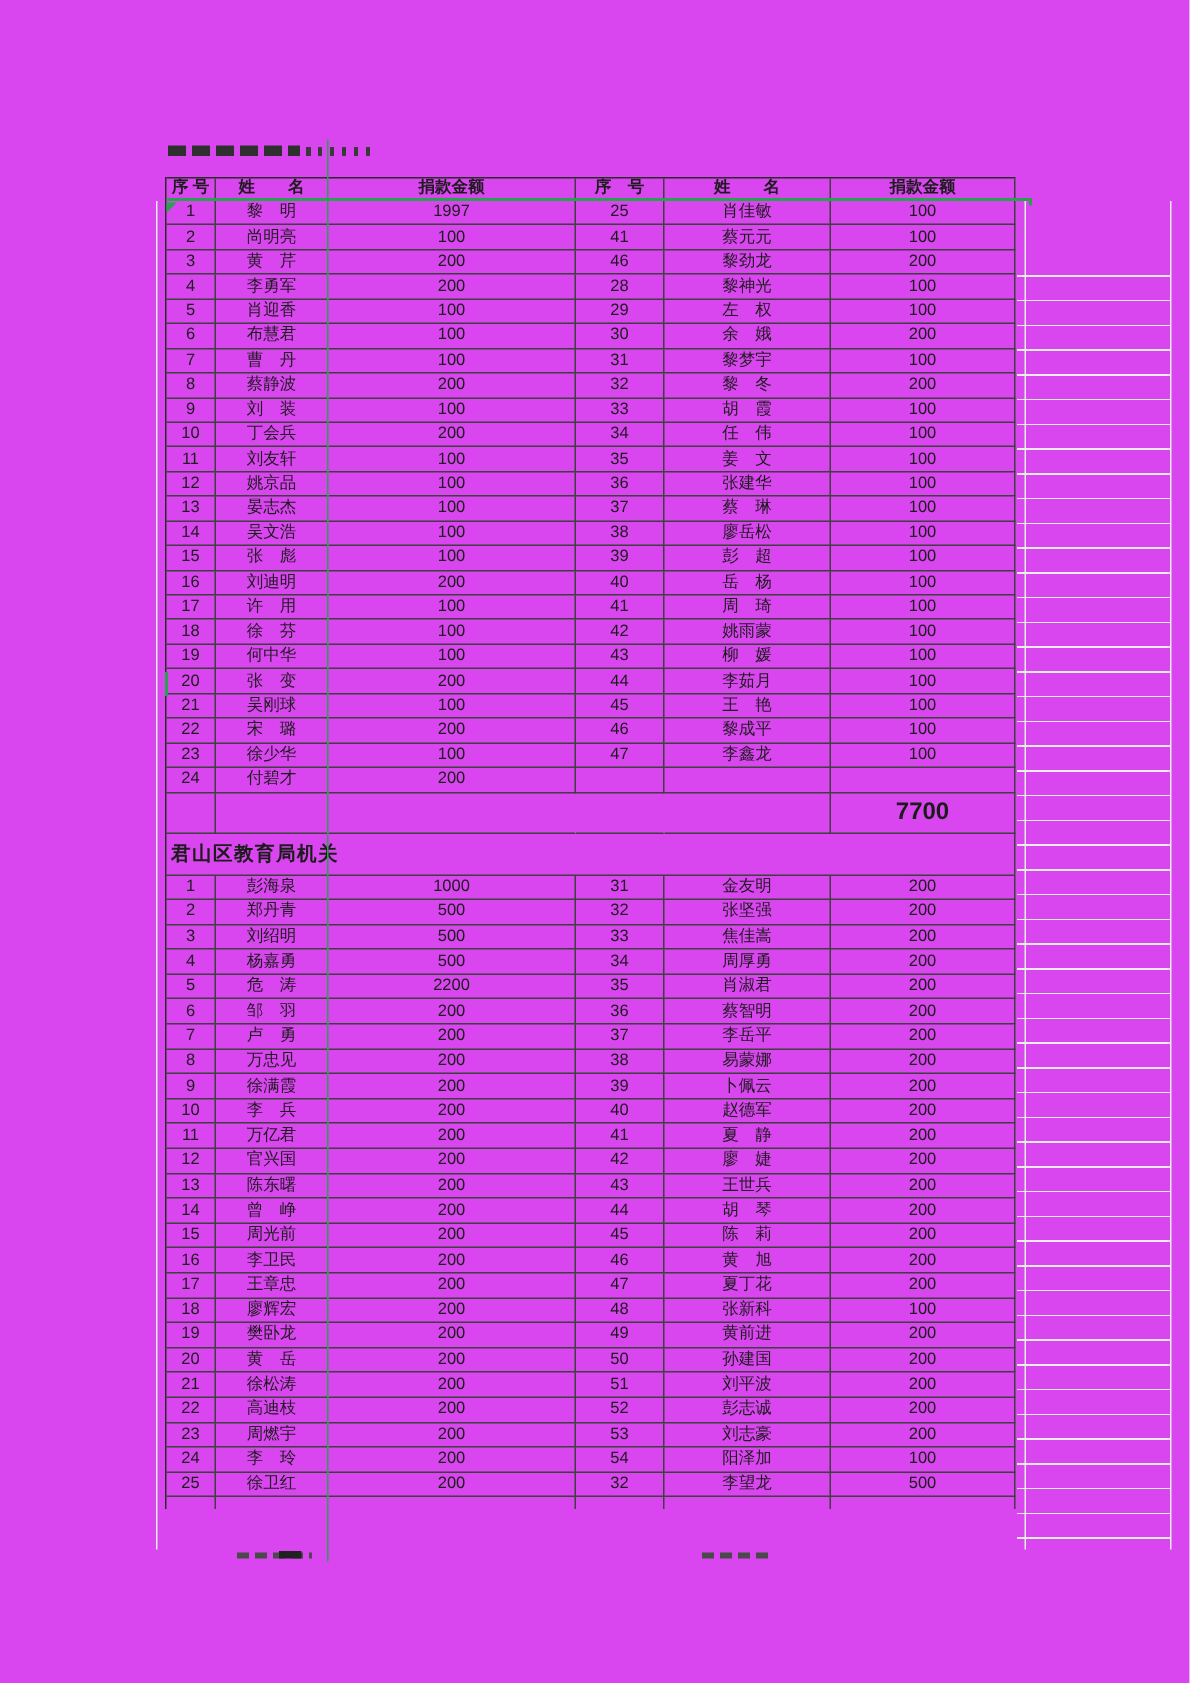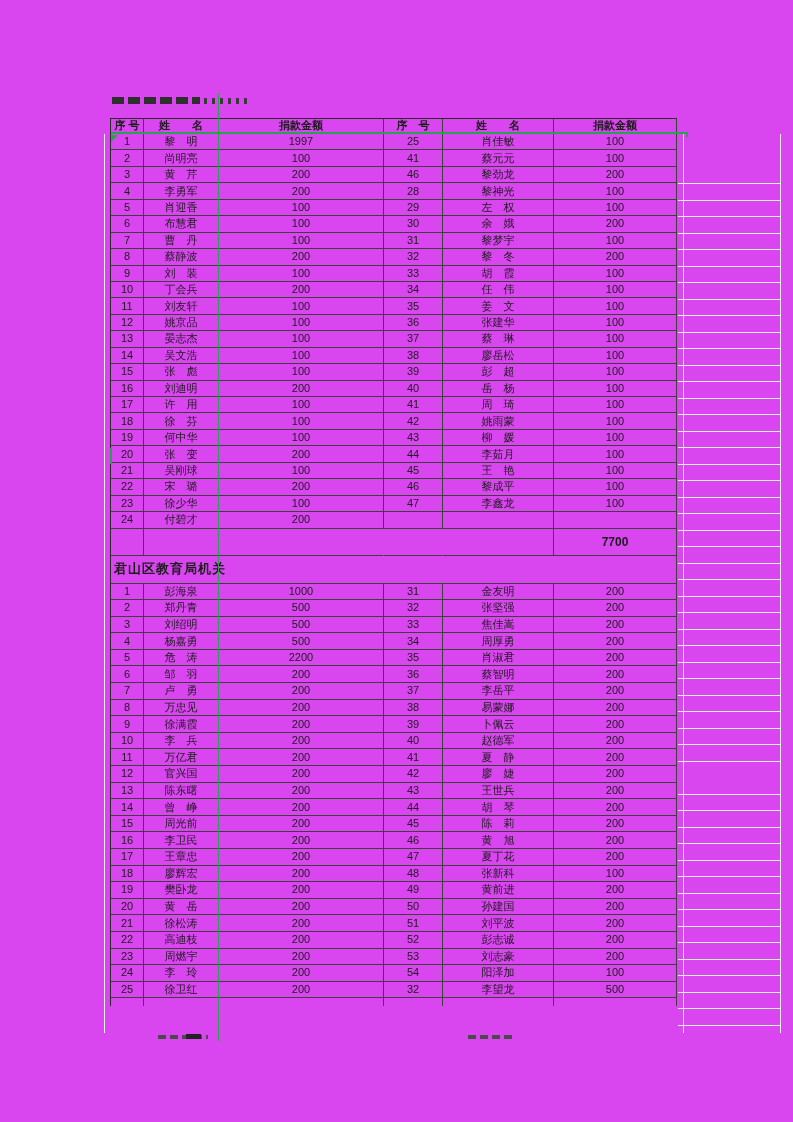--- a/index.html
+++ b/index.html
@@ -29,21 +29,21 @@
   .title-row{height:34px;border-bottom:1px solid var(--bd);}
   .title-row .cell{border-bottom:none;}
   .title-row .row-label{position:absolute;left:3px;top:5px;font-weight:bold;font-size:13px;letter-spacing:1px;white-space:nowrap;}
   .title-row2{height:28px;}
   .title-row2 .row-label{top:4px;text-align:right;}
   .data-row1{height:16.45px;}
   .data-row2{height:16.6px;}
   .subtotal-row{height:27px;}
   .subtotal-row .sub-label{position:absolute;left:33px;width:410px;top:0;height:100%;
     display:flex;align-items:center;justify-content:center;font-weight:bold;font-size:12px;letter-spacing:2px;}
-  .subtotal-row .cell.amount-total{font-weight:bold;font-size:12px;}
+  .subtotal-row .cell.amount-total{font-weight:bold;font-size:16px;}
   .partial-row{height:8px;}
   .partial-row .cell{border-bottom:none;}
 
   
   .vline-green{position:absolute;left:218px;top:93px;width:1px;height:948px;background:var(--green);z-index:6;}
   .green-underline-ext{position:absolute;left:677px;top:132px;width:11px;height:2px;background:var(--green);z-index:6;}
   .green-underline-tick{position:absolute;left:686px;top:132px;width:2px;height:5px;background:var(--green);z-index:6;}
   .fill-triangle{position:absolute;left:111px;top:135px;width:0;height:0;
     border-top:7px solid var(--green);border-right:7px solid transparent;z-index:6;}
   .active-cell-marker{position:absolute;left:110px;top:448px;width:2px;height:16px;background:var(--green);z-index:7;}

